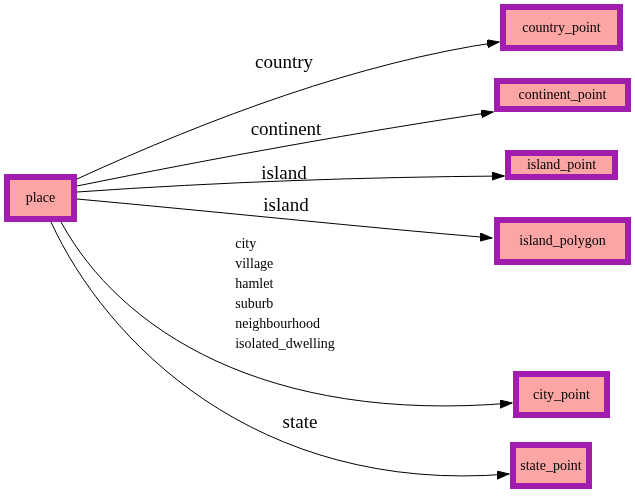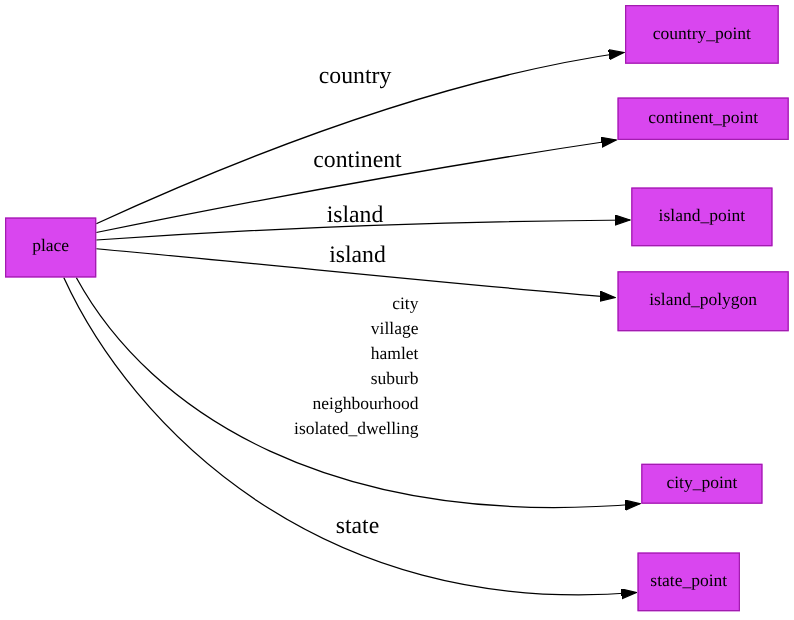--- a/index.html
+++ b/index.html
@@ -24,58 +24,58 @@
     height: 496px;
   }
   .edge-layer path.edge {
     fill: none;
     stroke: #000000;
     stroke-width: 1;
   }
   .node {
     position: absolute;
     box-sizing: border-box;
-    border: 1px solid #a21caf;
-    background: #d946ef;
+    border: 6px solid #a21caf;
+    background: #fca5a5;
     display: flex;
     align-items: center;
     justify-content: center;
     font-size: 14px;
     line-height: 1;
     white-space: nowrap;
   }
   .node-place          { left: 4px;   top: 174px; width: 73px;  height: 48px; }
   .node-country-point  { left: 500px; top: 4px;   width: 123px; height: 47px; }
   .node-continent-point{ left: 494px; top: 78px;  width: 137px; height: 34px; }
-  .node-island-point   { left: 505px; top: 150px; width: 113px; height: 47px; }
+  .node-island-point   { left: 505px; top: 150px; width: 113px; height: 30px; }
   .node-island-polygon { left: 494px; top: 217px; width: 137px; height: 48px; }
-  .node-city-point     { left: 513px; top: 371px; width: 97px;  height: 32px; }
+  .node-city-point     { left: 513px; top: 371px; width: 97px;  height: 47px; }
   .node-state-point    { left: 510px; top: 442px; width: 82px; height: 47px; }
 
   .edge-label {
     position: absolute;
     transform: translate(-50%, -50%);
     font-size: 19px;
     line-height: 1;
     white-space: nowrap;
   }
   .lbl-country   { left: 284px; top: 61px; }
   .lbl-continent { left: 286px; top: 128px; }
   .lbl-island1   { left: 284px; top: 172px; }
   .lbl-island2   { left: 286px; top: 204px; }
-  .lbl-state     { left: 286px; top: 421px; }
+  .lbl-state     { left: 300px; top: 421px; }
 
   .edge-label-block {
     position: absolute;
     left: 285px;
     top: 234px;
     transform: translateX(-50%);
     font-size: 14px;
     line-height: 20px;
-    text-align: right;
+    text-align: left;
     white-space: nowrap;
   }
 </style>
 </head>
 <body>
 
 <div class="canvas">
 
   <svg class="edge-layer" width="635" height="496" viewBox="0 0 635 496" xmlns="http://www.w3.org/2000/svg">
     <defs>

